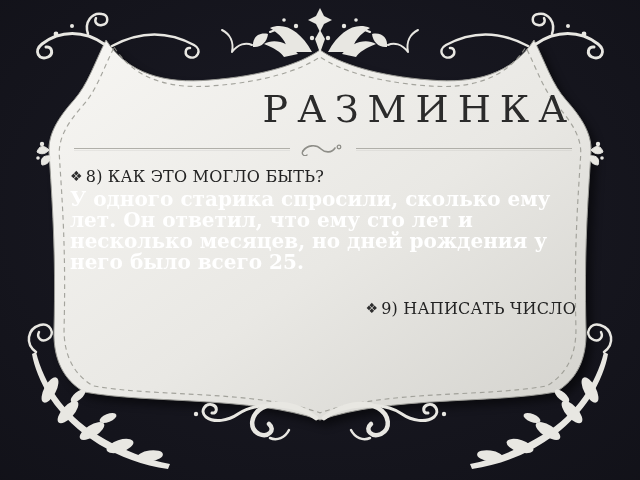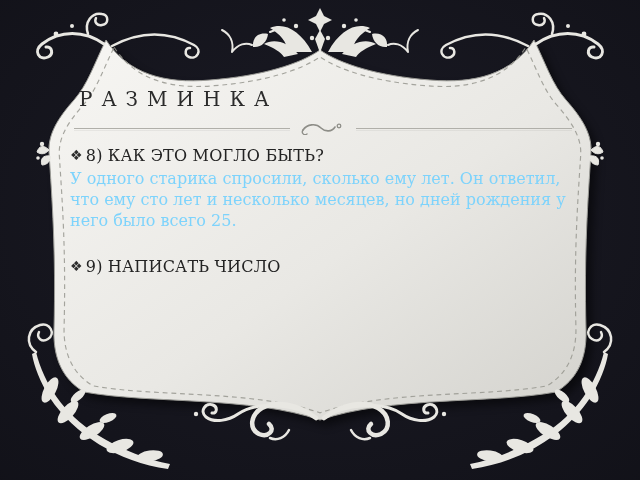--- a/index.html
+++ b/index.html
@@ -22,63 +22,64 @@
   .stage{position:absolute;inset:0;width:640px;height:480px;}
   svg.frame{position:absolute;inset:0;display:block;}
 
   .content{
     position:absolute;
     left:70px; top:88px;
     width:506px;
     color:var(--text);
   }
   .slide-title{
-    font-size:20px;
+    font-size:38px;
     font-weight:400;
-    text-align:left;
+    text-align:right;
     letter-spacing:9px;
     padding-left:9px;       
     color:#2b2b2b;
     line-height:1.15;
   }
   .divider{
     display:flex;
     align-items:center;
     gap:10px;
     margin:9px 4px 9px 4px;
     height:16px;
   }
   .divider .rule{
     flex:1;
     height:1px;
     background:var(--divider);
     box-shadow:0 2px 0 rgba(0,0,0,0.05);
   }
   .section{margin-top:0;}
-  .section + .section{margin-top:25px;}
+  .section + .section{margin-top:25px;text-align:right;}
   .sec-heading{
     font-size:16px;
     font-weight:400;
     line-height:21px;
     letter-spacing:0.2px;
     color:#232323;
     margin-bottom:1px;
   }
   .bullet{
     font-size:14px;
     margin-right:3px;
     position:relative;
     top:-1px;
     color:#2e2e2e;
   }
   .body-text{
-    font-size:16px;
+    font-size:20px;
     line-height:21px;
     margin:0 0 1px 0;
-    color:#7dd3fc;
+    color:#ffffff;
+    font-weight:bold;
   }
 </style>
 </head>
 <body>
 
 <div class="stage">
 
   <svg class="frame" viewBox="0 0 640 480" aria-hidden="true">
     <defs>
       <linearGradient id="panelGrad" x1="0" y1="0" x2="1" y2="1">

